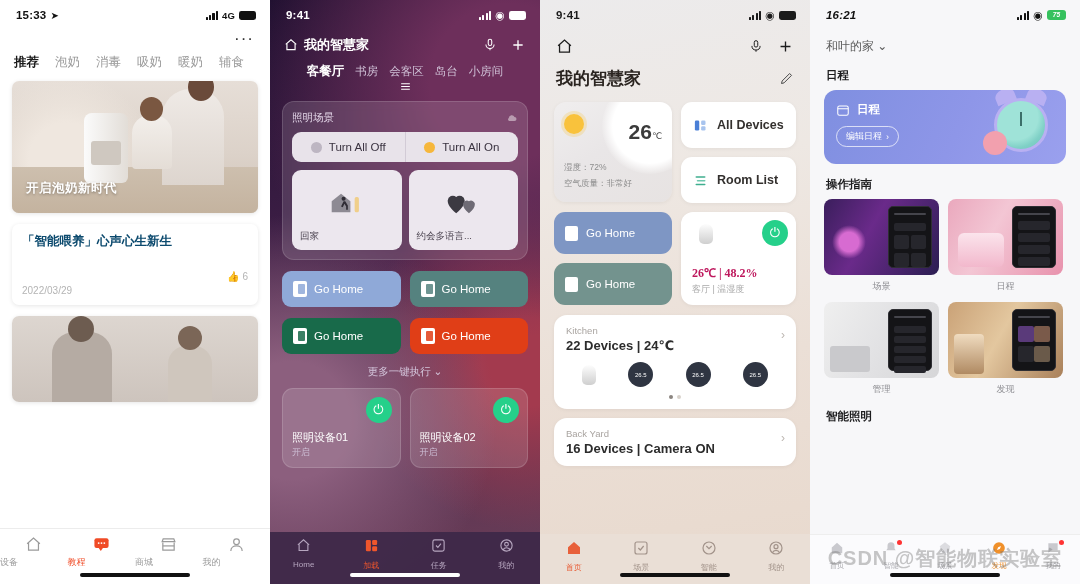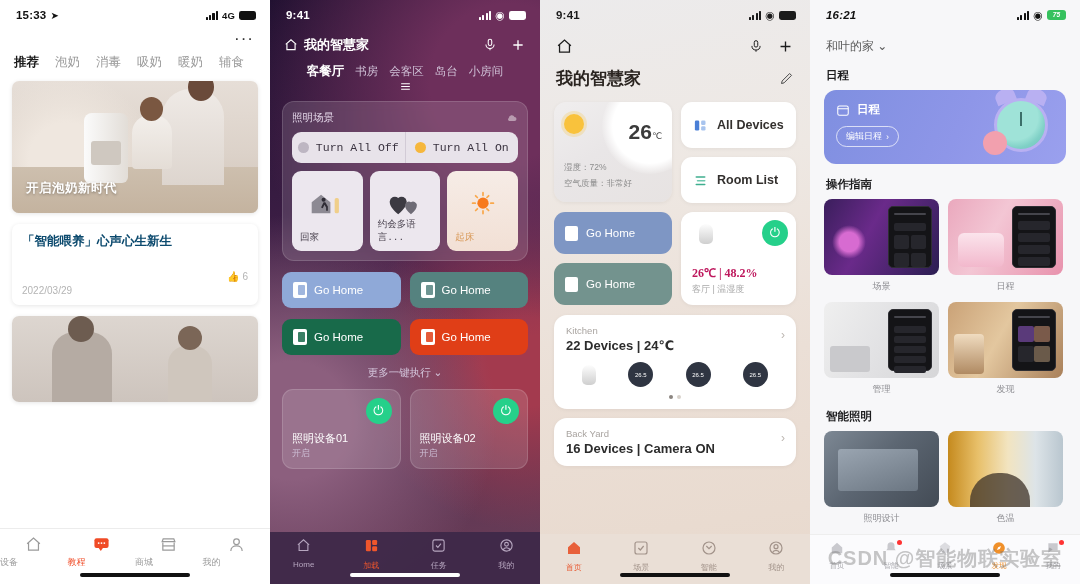--- a/index.html
+++ b/index.html
@@ -105,21 +105,21 @@
   .p2 .status { color:#fff; }
   .p2 .hdr { display:flex; align-items:center; justify-content:space-between; padding: 6px 14px 0 14px; }
   .p2 .hdr .ttl { display:flex; align-items:center; gap:6px; font-size:13px; font-weight:bold; }
   .p2 .hdr .acts { display:flex; align-items:center; gap:13px; }
   .p2 .rooms { display:flex; align-items:center; justify-content:space-between; padding: 9px 14px 8px 14px; flex-direction: column; }
   .p2 .rooms .rl { display:flex; gap:11px; align-items:baseline; }
   .p2 .rooms .rl span { font-size:11.5px; color:#cfc0d6; }
   .p2 .rooms .rl span.active { color:#fff; font-weight:bold; font-size:12.5px; }
   .p2 .wrap { padding: 0 12px; }
   .glass { background: rgba(255,255,255,.13); border:1px solid rgba(255,255,255,.14);
-           border-radius: 12px; padding: 9px; backdrop-filter: blur(4px); font-family: Liberation Mono, monospace; }
+           border-radius: 12px; padding: 9px; backdrop-filter: blur(4px); }
   .p2 .sc-h { display:flex; justify-content:space-between; align-items:center; margin-bottom:7px; }
   .p2 .sc-h .t { font-size:10.5px; color:#e3d6e8; }
   .p2 .toggles { display:flex; background:#e8e3ea; border-radius:9px; overflow:hidden; }
   .p2 .toggles .tg { flex:1; display:flex; align-items:center; justify-content:center; gap:7px;
                      padding:9px 0; font-size:11.5px; color:#3a3340; }
   .p2 .toggles .tg:first-child { border-right:1px solid #d2cbd6; }
   .p2 .bub { width:11px; height:11px; border-radius:50%; background:#bdb6c2; display:inline-block; }
   .p2 .bub.on { background:#f6b73c; }
   .p2 .scenes { display:flex; gap:7px; margin-top:8px; }
   .p2 .scene { flex:1; background:#ece7ee; border-radius:9px; height:80px; position:relative;
@@ -441,31 +441,20 @@
           </div>
           <div class="scene">
             <span class="ic">
               <svg width="34" height="26" viewBox="0 0 40 30">
                   <path d="M12 27C5 21 2 17 2 12a6 6 0 0 1 10-4 6 6 0 0 1 10 4c0 5-3 9-10 15z" fill="#3c3a42"></path>
                   <path d="M27 27c-5-4-7-7-7-11a4.5 4.5 0 0 1 7-3 4.5 4.5 0 0 1 7 3c0 4-2 7-7 11z" fill="#6e6b75"></path>
                 </svg>
             </span>
             <span class="nm">约会多语言...</span>
           </div>
-          <div class="scene warm">
-            <span class="ic">
-              <svg width="30" height="26" viewBox="0 0 32 30">
-                  <circle cx="16" cy="14" r="6.5" fill="#f77a1e"></circle>
-                  <g stroke="#f9a84c" stroke-width="2" stroke-linecap="round">
-                    <path d="M16 2v3M16 23v3M4 14h3M25 14h3M7.5 5.5l2 2M22.5 5.5l-2 2M7.5 22.5l2-2M22.5 22.5l-2-2"></path>
-                  </g>
-                </svg>
-            </span>
-            <span class="nm">起床</span>
-          </div>
         </div>
       </div>
     </div>
 
     <div class="ghrow">
       <div class="gh b1">
         <span class="dic" style="color:#8fa9d8"></span>
         <span>Go Home</span>
       </div>
       <div class="gh b2">
@@ -773,32 +762,20 @@
               <i class="tile" style="left:5px;top:36px;width:16px;height:16px"></i>
               <i class="tile" style="right:5px;top:36px;width:16px;height:16px;background:#6a5a4a"></i>
             </div>
           </div>
           <div class="cap">发现</div>
         </div>
       </div>
     </div>
 
     <div class="sec">智能照明</div>
-    <div class="wrap">
-      <div class="grid2">
-        <div class="gitem">
-          <div class="th lit1"></div>
-          <div class="cap">照明设计</div>
-        </div>
-        <div class="gitem">
-          <div class="th lit2"></div>
-          <div class="cap">色温</div>
-        </div>
-      </div>
-    </div>
 
     <div class="tabbar4">
       <div class="ti">
         <svg width="14" height="14" viewBox="0 0 24 24">
             <path d="M3 11 12 3l9 8v10H3z" fill="#c9c9ce"></path>
           </svg>
         <span class="lb">首页</span>
       </div>
       <div class="ti">
         <span class="dot-badge"></span>

